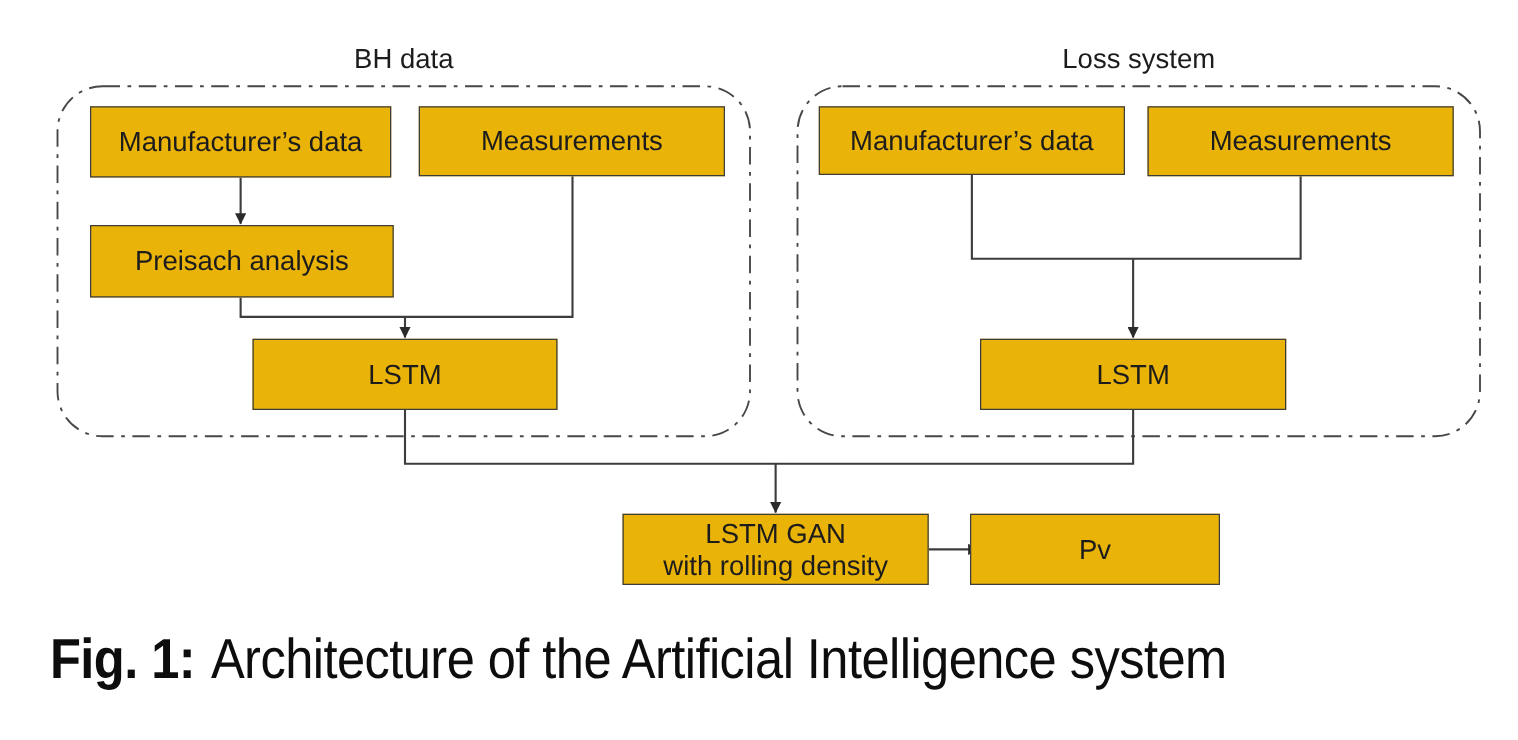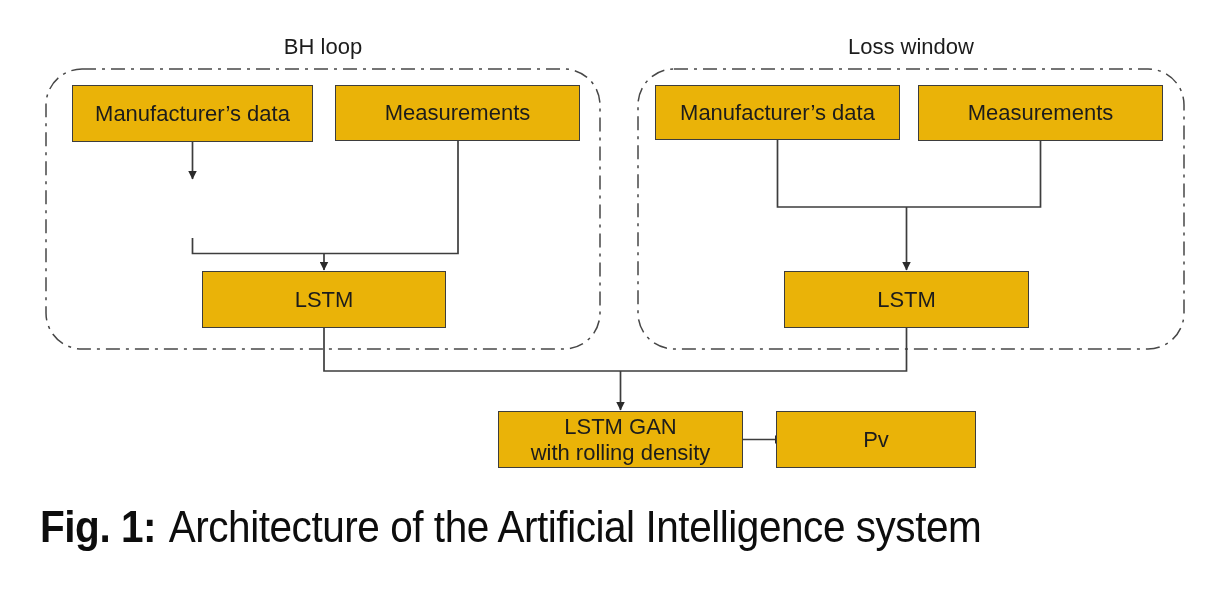--- a/index.html
+++ b/index.html
@@ -74,25 +74,26 @@
 
     <path class="wire" d="M777.5 140 V207 H1040.5 V141"></path>
     <path class="wire" d="M906.5 207 V270" marker-end="url(#arrowhead)"></path>
 
     <path class="wire" d="M324 328 V371 H906.5 V328"></path>
     <path class="wire" d="M620.5 371 V410" marker-end="url(#arrowhead)"></path>
 
     <path class="wire" d="M743 439.5 H783" marker-end="url(#arrowhead)"></path>
   </svg>
 
-  <div class="group-title" style="left:46px; top:34px; width:554px;">BH loop</div>
-  <div class="group-title" style="left:638px; top:34px; width:546px;">Loss window</div>
+  <div class="group-title" style="left:46px; top:34px; width:554px;">BH data</div>
+  <div class="group-title" style="left:638px; top:34px; width:546px;">Loss system</div>
 
   <div class="node" style="left:72px; top:85px; width:241px; height:57px;">Manufacturer’s data</div>
   <div class="node" style="left:335px; top:85px; width:245px; height:56px;">Measurements</div>
+  <div class="node" style="left:72px; top:180px; width:243px; height:58px;">Preisach analysis</div>
   <div class="node" style="left:202px; top:271px; width:244px; height:57px;">LSTM</div>
 
   <div class="node" style="left:655px; top:85px; width:245px; height:55px;">Manufacturer’s data</div>
   <div class="node" style="left:918px; top:85px; width:245px; height:56px;">Measurements</div>
   <div class="node" style="left:784px; top:271px; width:245px; height:57px;">LSTM</div>
 
   <div class="node" style="left:498px; top:411px; width:245px; height:57px;">
     <div>LSTM GAN</div>
     <div>with rolling density</div>
   </div>

